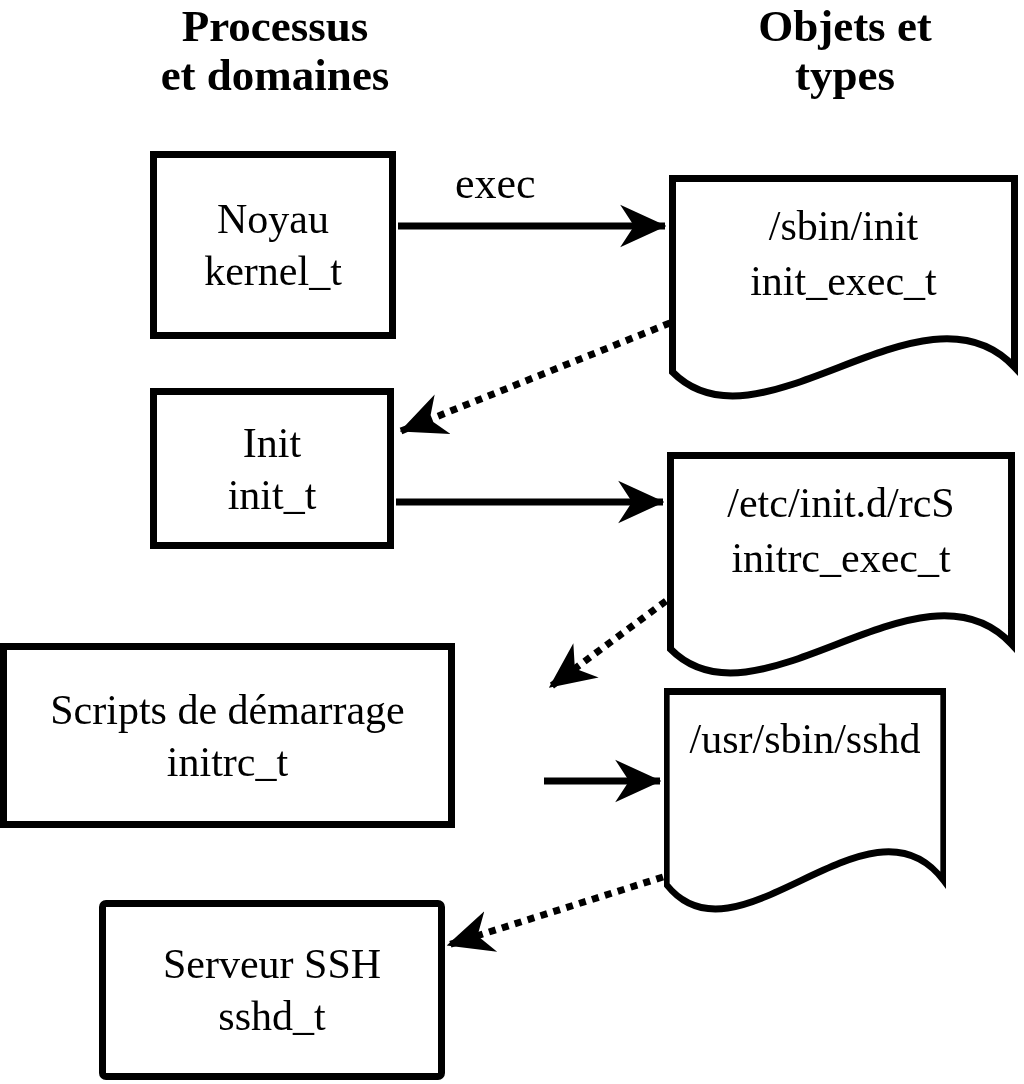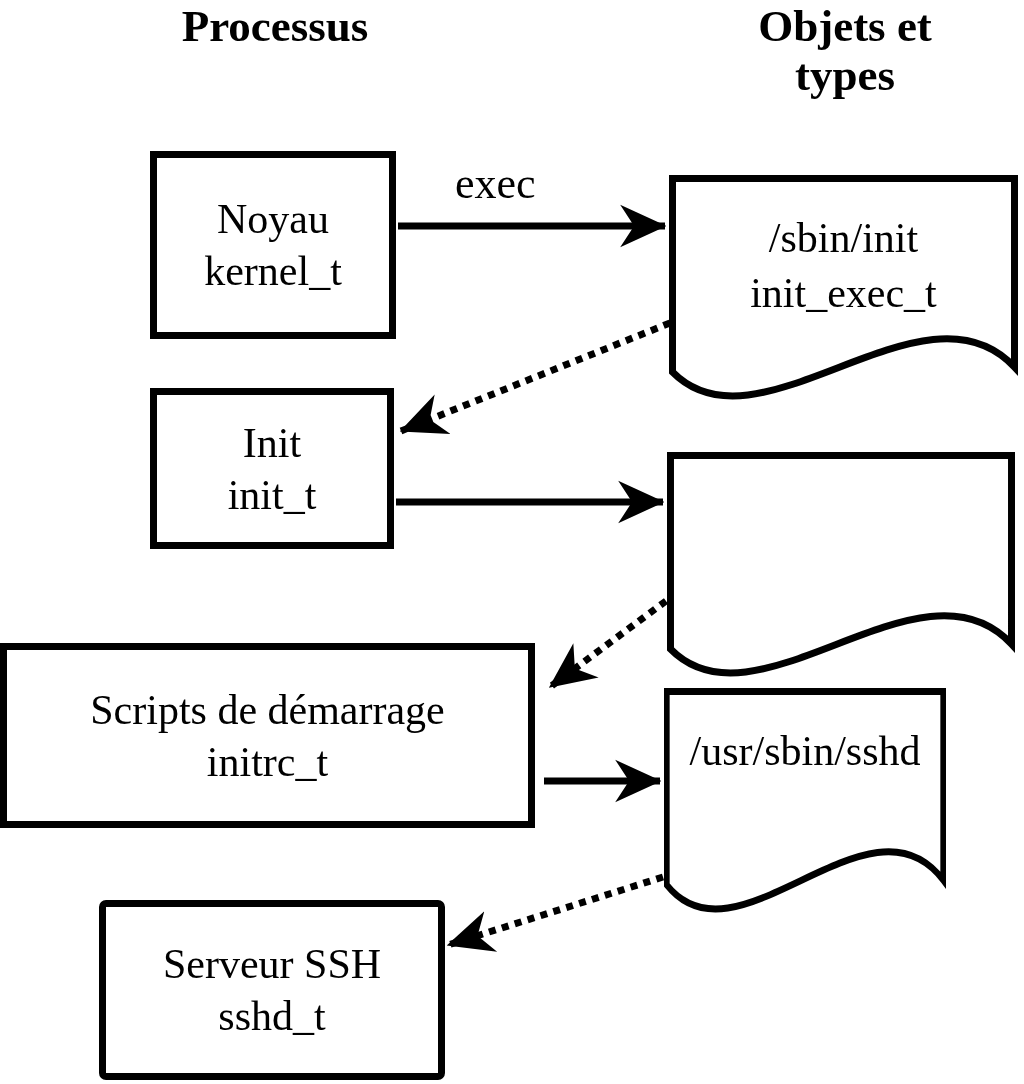--- a/index.html
+++ b/index.html
@@ -25,49 +25,50 @@
     border:7px solid #000;
     background:#fff;
     display:flex;flex-direction:column;
     align-items:center;justify-content:center;
     text-align:center;
     font-size:42px;line-height:52px;
     white-space:nowrap;
   }
   #node-kernel{left:150px;top:131px;width:246px;height:188px;margin-top:20px;}
   #node-init{left:150px;top:388px;width:244px;height:161px;}
-  #node-initrc{left:0px;top:643px;width:535px;height:185px;}
+  #node-initrc{left:0px;top:643px;width:455px;height:185px;}
   #node-sshd{left:99px;top:900px;width:346px;height:180px;border-radius:7px;}
   .doc{position:absolute;}
   #doc-init{left:669px;top:175px;width:349px;height:226px;}
   #doc-initrc{left:667px;top:452px;width:348px;height:226px;}
   #doc-sshd{left:664px;top:688px;width:282px;height:226px;}
   .doc svg.shape{position:absolute;left:0;top:0;width:100%;height:100%;display:block;}
   .doc .doc-text{
     position:absolute;left:0;right:0;top:0;
     display:flex;flex-direction:column;align-items:center;
-    padding-top:36px;
+    padding-top:24px;
     text-align:center;
     font-size:42px;line-height:55px;
     white-space:nowrap;
   }
   .arrows{position:absolute;left:0;top:0;pointer-events:none;}
   #exec-label{
     position:absolute;left:455px;top:160px;width:165px;
     text-align:left;font-size:44px;line-height:48px;
     white-space:nowrap;
   }
 </style>
 </head>
 <body>
 
 <div class="canvas">
 
   <div class="col-header" id="hdr-left">
     <div>Processus</div>
+    <div>et domaines</div>
   </div>
   <div class="col-header" id="hdr-right">
     <div>Objets et</div>
     <div>types</div>
   </div>
 
   <div class="node" id="node-kernel">
     <div>Noyau</div>
     <div>kernel_t</div>
   </div>
@@ -90,20 +91,24 @@
     </svg>
     <div class="doc-text">
       <div>/sbin/init</div>
       <div>init_exec_t</div>
     </div>
   </div>
   <div class="doc" id="doc-initrc">
     <svg class="shape" viewBox="0 0 349 226" preserveAspectRatio="none">
       <path d="M 3.5,3.5 H 345.5 V 192 C 255,95 90,285 3.5,197 Z" fill="#ffffff" stroke="#000000" stroke-width="7"></path>
     </svg>
+    <div class="doc-text">
+      <div>/etc/init.d/rcS</div>
+      <div>initrc_exec_t</div>
+    </div>
   </div>
   <div class="doc" id="doc-sshd">
     <svg class="shape" viewBox="0 0 349 226" preserveAspectRatio="none">
       <path d="M 3.5,3.5 H 345.5 V 192 C 255,95 90,285 3.5,197 Z" fill="#ffffff" stroke="#000000" stroke-width="7"></path>
     </svg>
     <div class="doc-text">
       <div>/usr/sbin/sshd</div>
     </div>
   </div>
 

